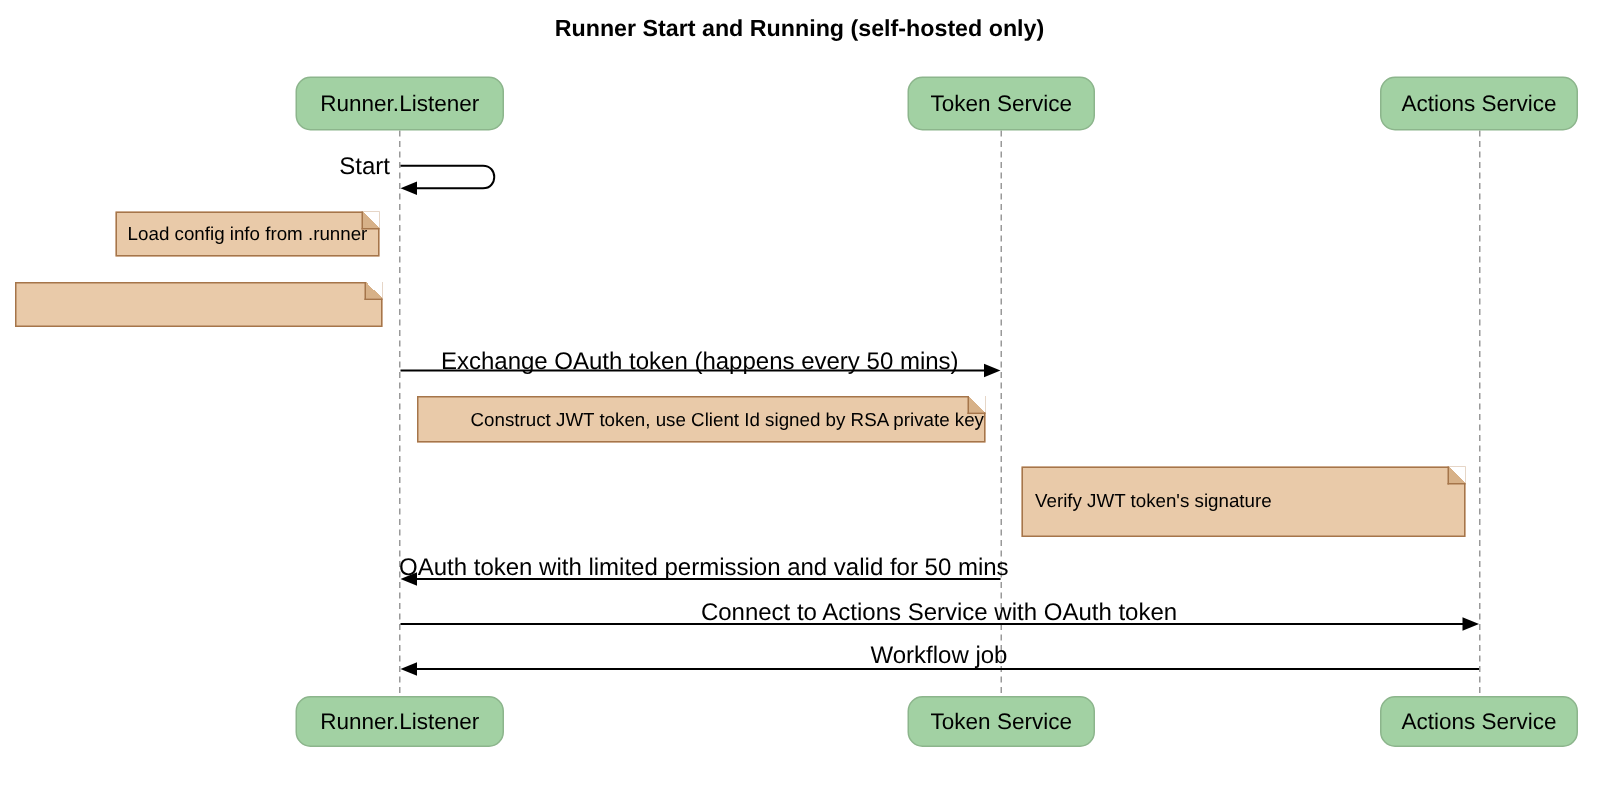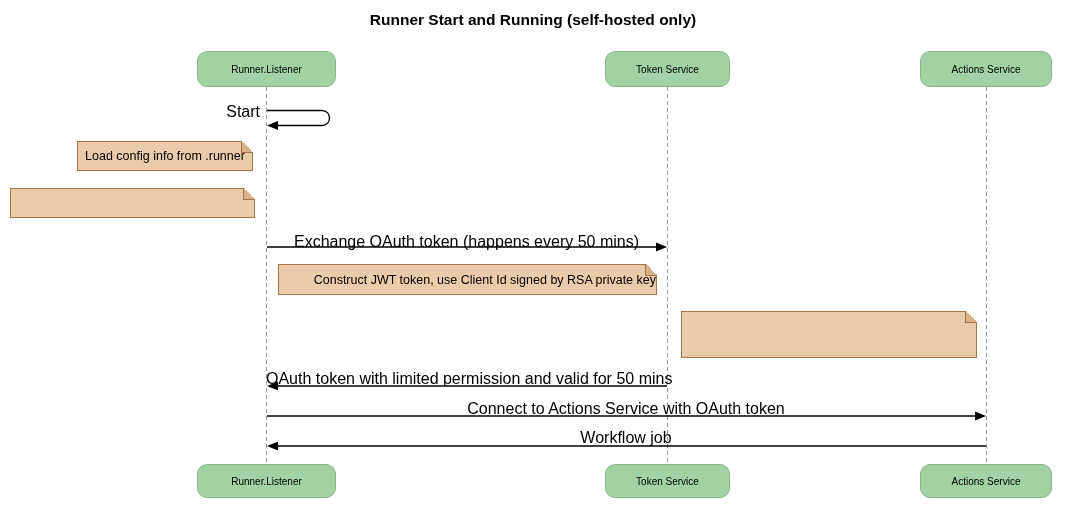--- a/index.html
+++ b/index.html
@@ -21,21 +21,21 @@
   svg.wires { position: absolute; left: 0; top: 0; }
   .participant {
     position: absolute;
     box-sizing: border-box;
     background: var(--participant-fill, #a2d1a3);
     border: 1px solid var(--participant-border, #8cb58c);
     border-radius: 10px;
     display: flex;
     align-items: center;
     justify-content: center;
-    font-size: 10px;
+    font-size: 15px;
   }
   .p-top { top: 51px; height: 36px; }
   .p-bottom { top: 464px; height: 34px; }
   .p-runner  { left: 197px; width: 139px; }
   .p-token   { left: 605px; width: 125px; }
   .p-actions { left: 920px; width: 132px; }
   .msg-label {
     position: absolute;
     font-size: 16px;
     text-align: center;
@@ -122,16 +122,17 @@
   <div class="note" style="left:10px; top:188px; width:245px; height:30px;">
     <span class="note-fold"></span>
   </div>
 
   <div class="note" style="left:278px; top:264px; width:379px; height:31px;justify-content:flex-end;">
     <span>Construct JWT token, use Client Id signed by RSA private key</span>
     <span class="note-fold"></span>
   </div>
 
   <div class="note note-multiline" style="left:681px; top:311px; width:296px; height:47px;">
+    <span>Verify JWT token's signature</span>
     <span class="note-fold"></span>
   </div>
 
 </div>
 
 </body></html>

